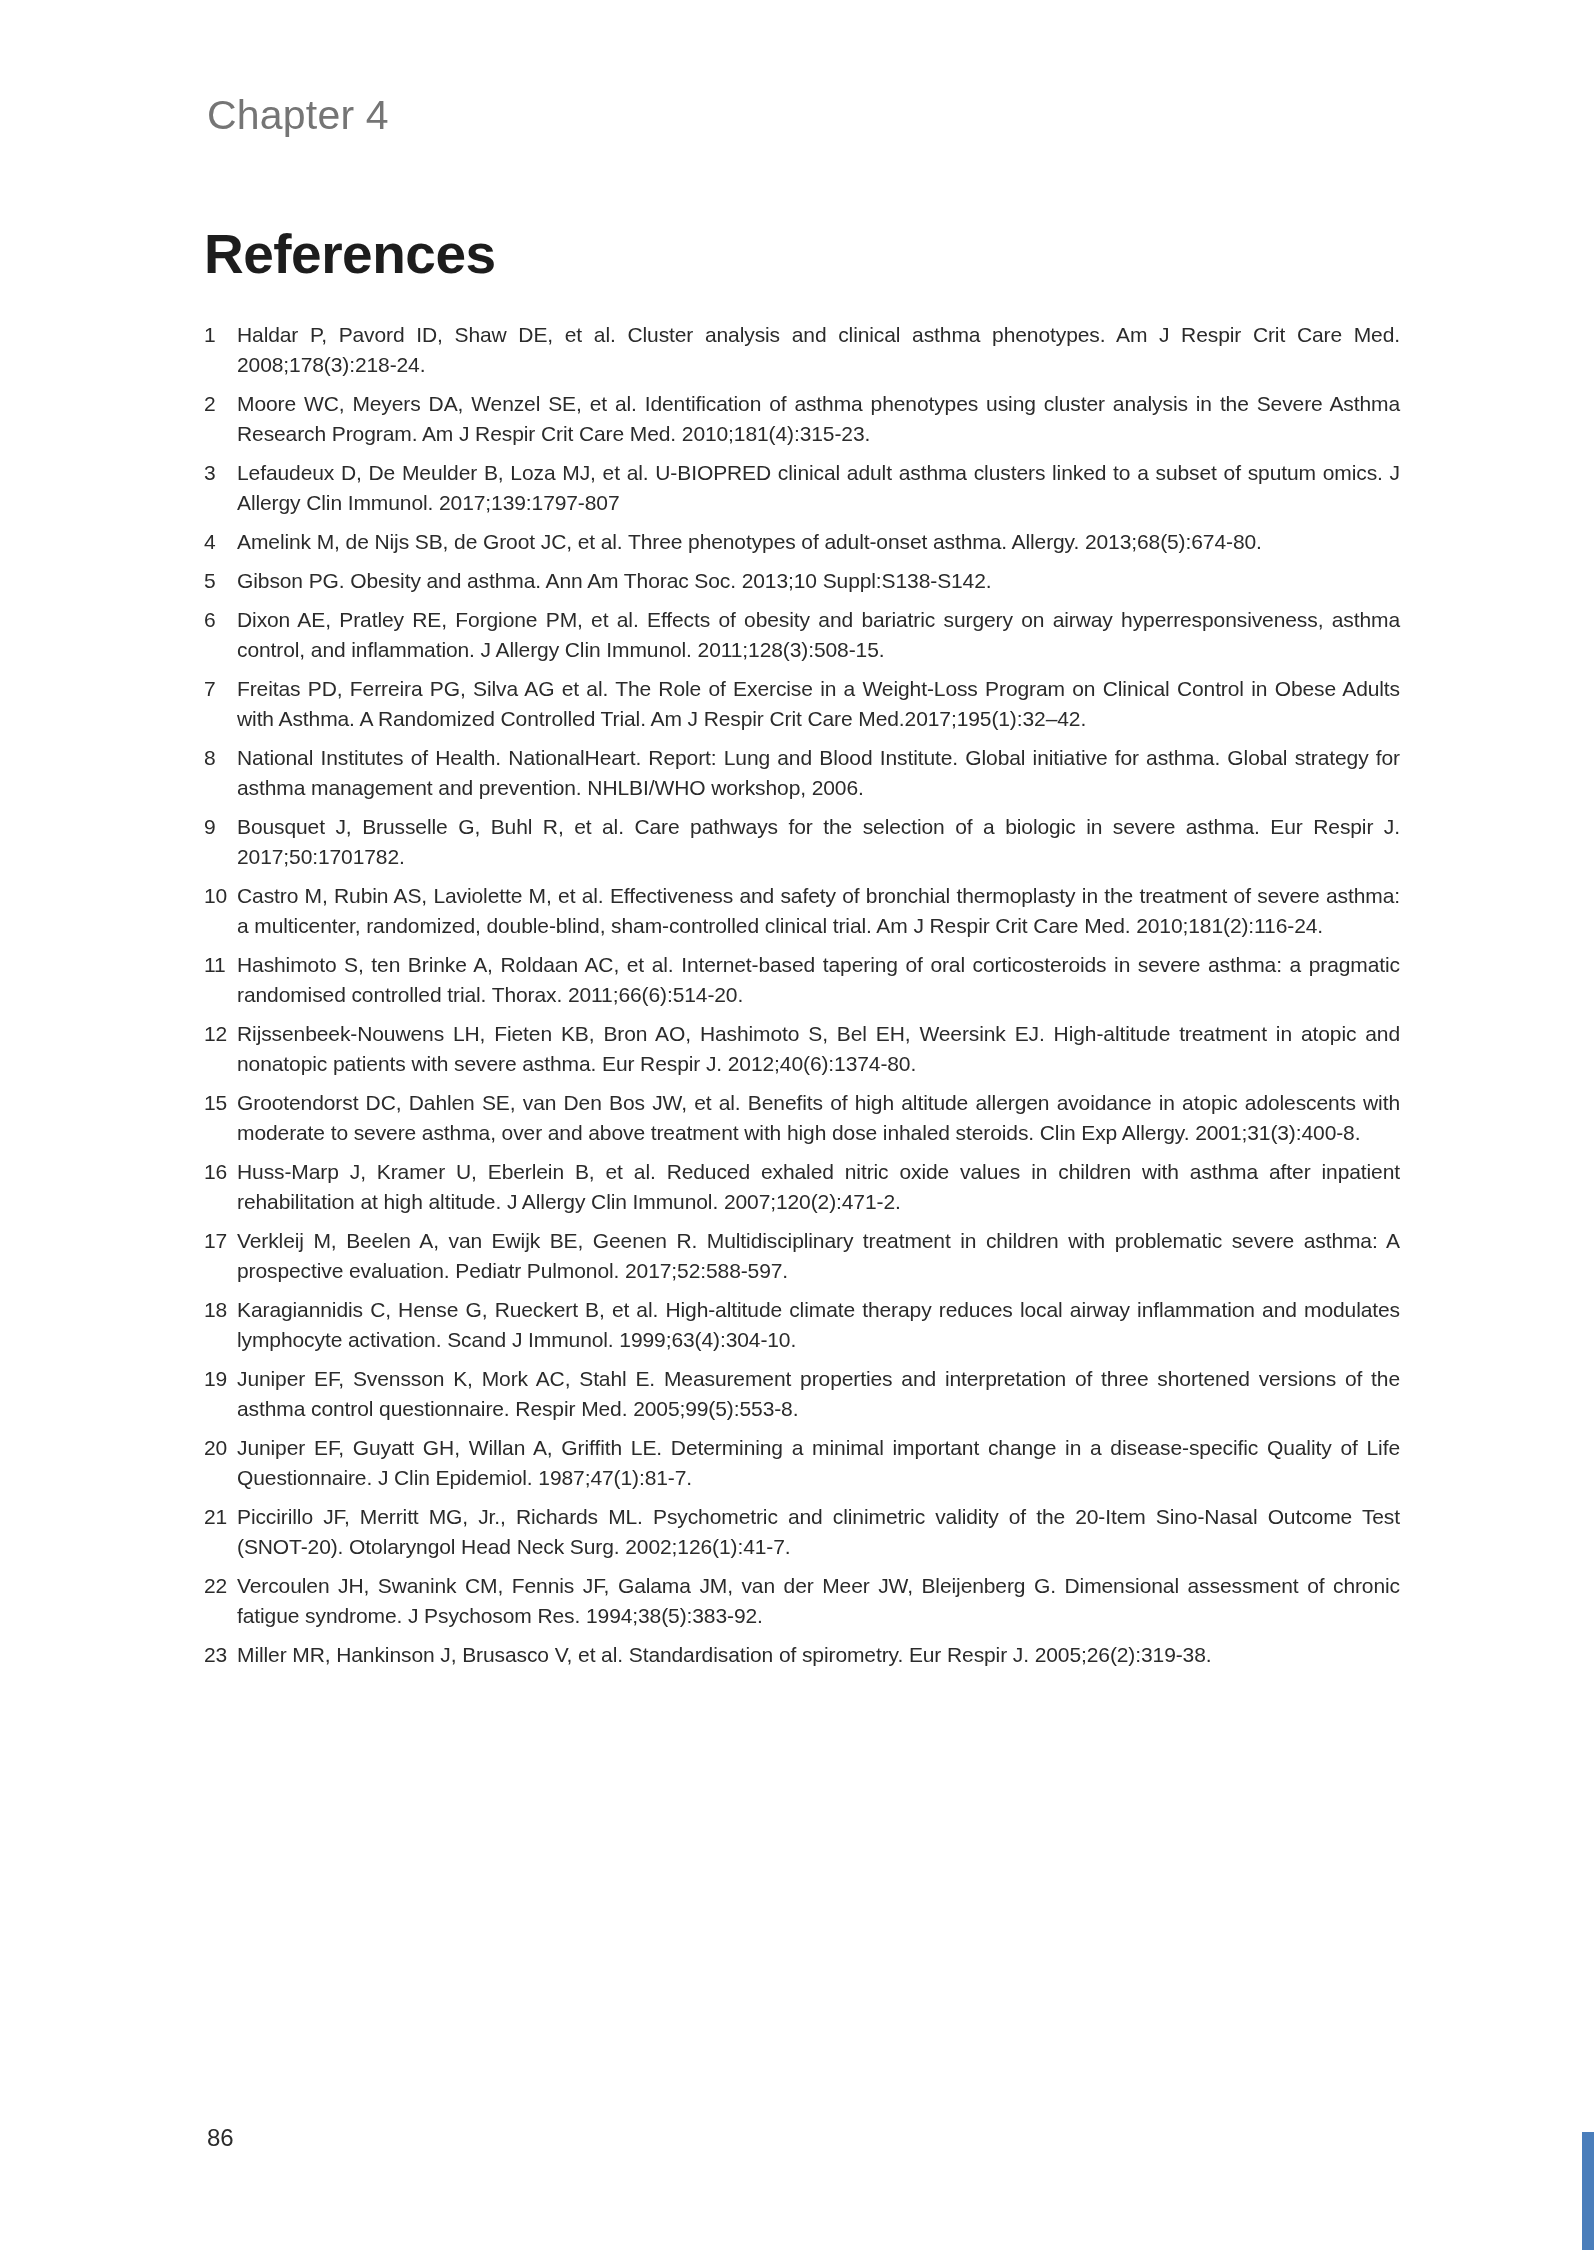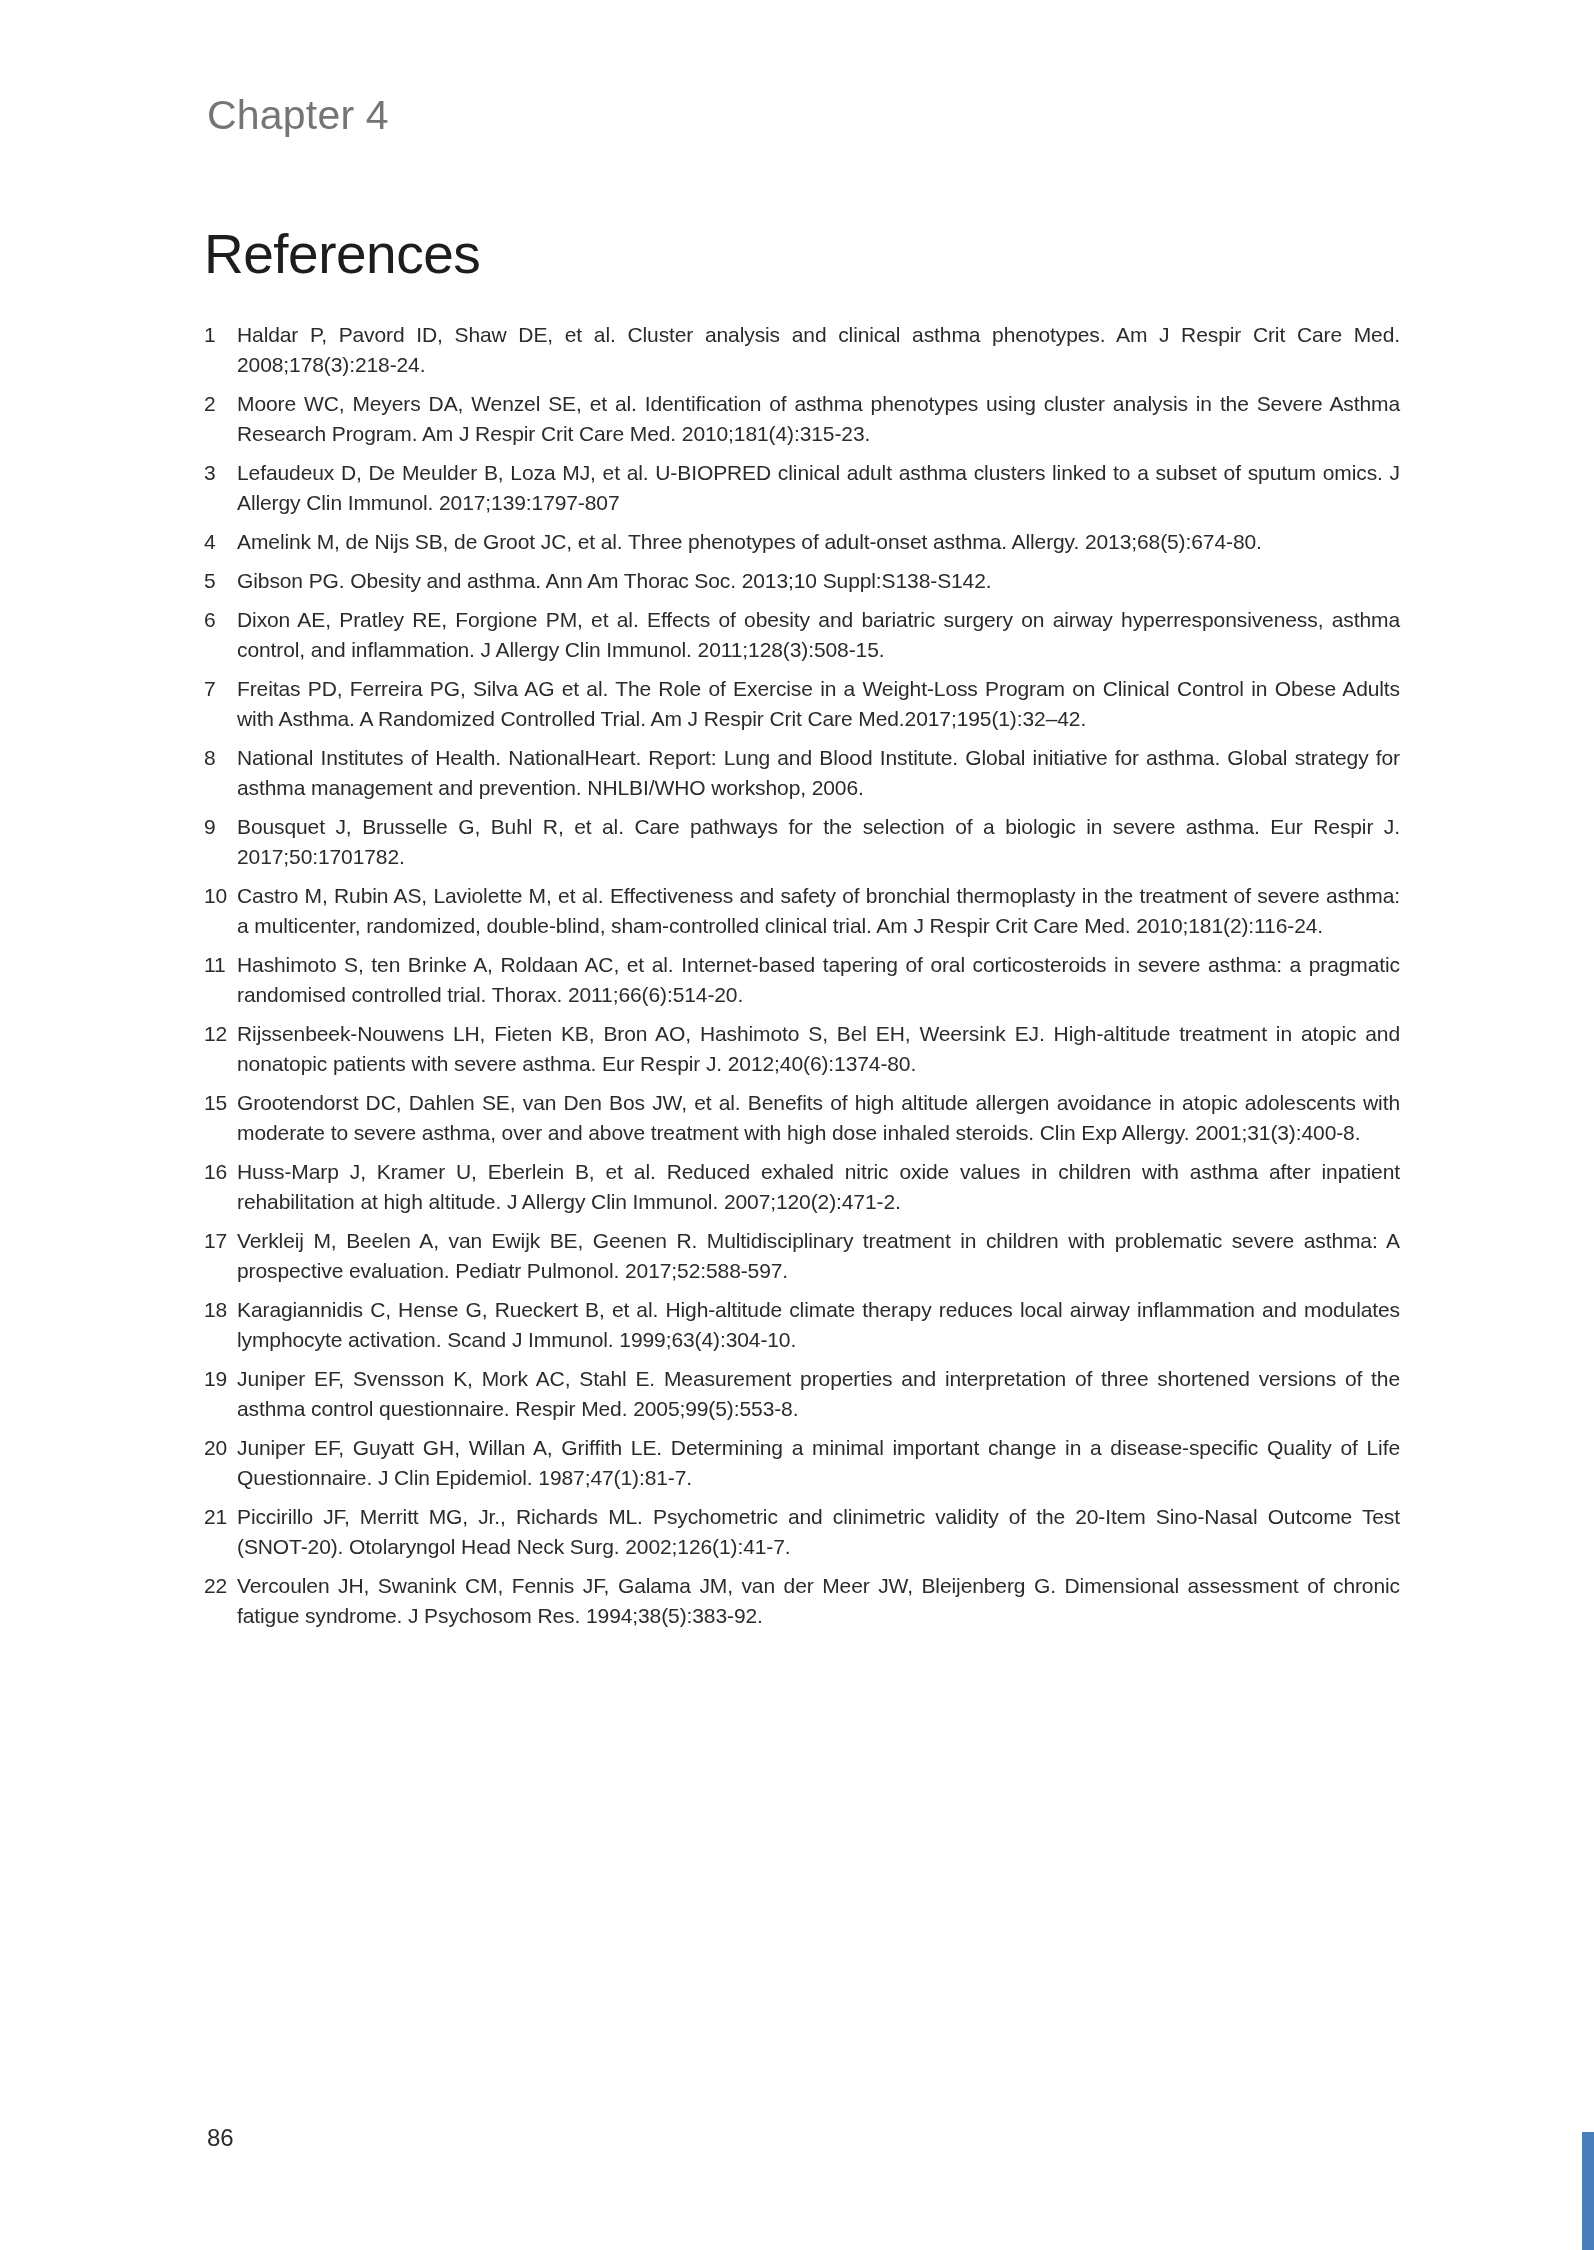--- a/index.html
+++ b/index.html
@@ -23,21 +23,21 @@
     font-weight: 400;
     color: #757575;
     letter-spacing: 0.2px;
   }
   .page-title {
     position: absolute;
     left: 204px;
     top: 222px;
     margin: 0;
     font-size: 55px;
-    font-weight: 400;
+    font-weight: 700;
     color: #1d1d1d;
     letter-spacing: -0.5px;
   }
   .ref-list {
     position: absolute;
     left: 204px;
     top: 320px;
     width: 1196px;
     margin: 0;
     padding: 0;
@@ -158,18 +158,22 @@
         <span class="ref-text">Juniper EF, Guyatt GH, Willan A, Griffith LE. Determining a minimal important change in a disease-specific Quality of Life Questionnaire. J Clin Epidemiol. 1987;47(1):81-7.</span>
       </li>
       <li class="ref-item">
         <span class="ref-num">21</span>
         <span class="ref-text">Piccirillo JF, Merritt MG, Jr., Richards ML. Psychometric and clinimetric validity of the 20-Item Sino-Nasal Outcome Test (SNOT-20). Otolaryngol Head Neck Surg. 2002;126(1):41-7.</span>
       </li>
       <li class="ref-item">
         <span class="ref-num">22</span>
         <span class="ref-text">Vercoulen JH, Swanink CM, Fennis JF, Galama JM, van der Meer JW, Bleijenberg G. Dimensional assessment of chronic fatigue syndrome. J Psychosom Res. 1994;38(5):383-92.</span>
       </li>
+      <li class="ref-item">
+        <span class="ref-num">23</span>
+        <span class="ref-text">Miller MR, Hankinson J, Brusasco V, et al. Standardisation of spirometry. Eur Respir J. 2005;26(2):319-38.</span>
+      </li>
     </ol>
 
   <div class="page-number">86</div>
 
   <div class="chapter-tab" style="background: rgb(74, 126, 187);"></div>
 </div>
 
 </body></html>

